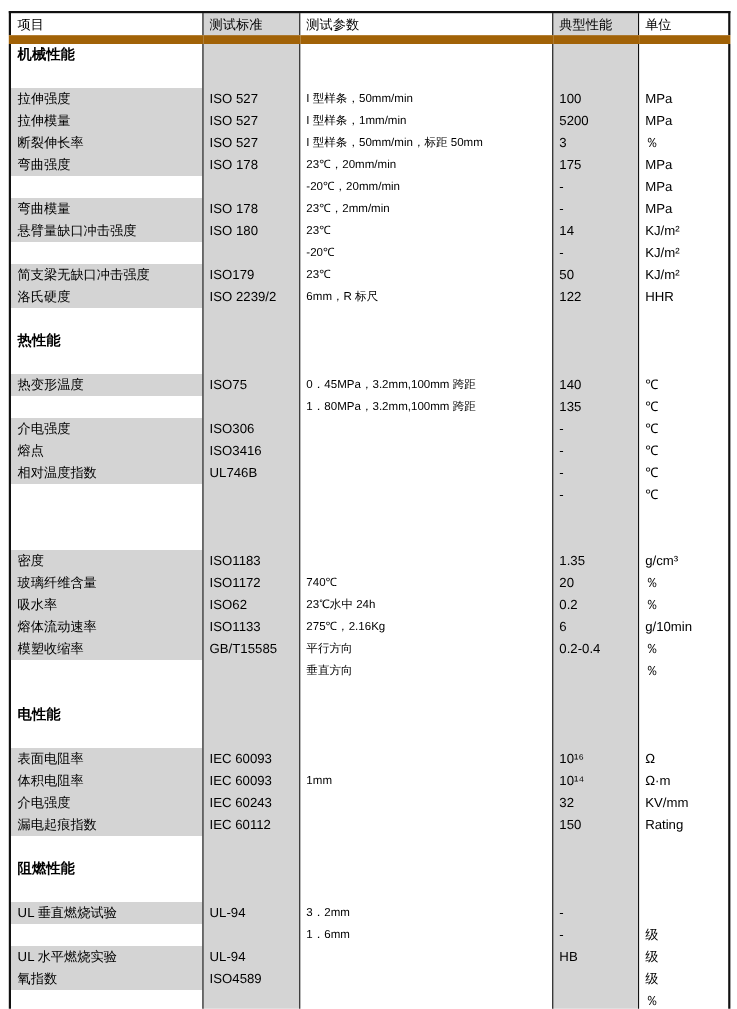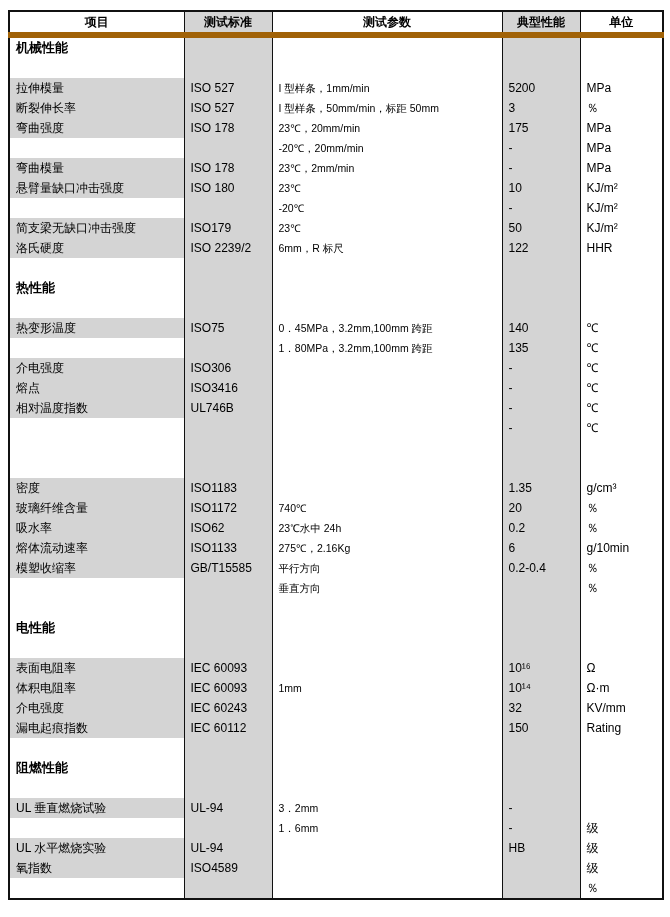--- a/index.html
+++ b/index.html
@@ -41,26 +41,26 @@
     line-height: 20px;
     height: 20px;
   }
   table.spec td:first-child, table.spec th:first-child {
     border-left: none;
   }
   table.spec td:last-child, table.spec th:last-child {
     border-right: none;
   }
   thead th {
-    font-weight: bold;
+    font-weight: normal;
     font-size: 13px;
     height: 26px;
     line-height: 26px;
-    border-bottom: 6px solid #a16207;
-    text-align: center;
+    border-bottom: 8px solid #a16207;
+    text-align: left;
   }
   .cell {
     padding: 0 6px;
     overflow: hidden;
     white-space: nowrap;
     text-overflow: clip;
     height: 20px;
     line-height: 20px;
     box-sizing: border-box;
     display: block;
@@ -146,20 +146,37 @@
           </td>
           <td class="grey-col">
             <span class="cell"></span>
           </td>
           <td>
             <span class="cell"></span>
           </td>
         </tr>
         <tr>
           <td>
+            <span class="cell shaded">拉伸强度</span>
+          </td>
+          <td class="grey-col">
+            <span class="cell">ISO 527</span>
+          </td>
+          <td>
+            <span class="cell small">I 型样条，50mm/min</span>
+          </td>
+          <td class="grey-col">
+            <span class="cell">100</span>
+          </td>
+          <td>
+            <span class="cell">MPa</span>
+          </td>
+        </tr>
+        <tr>
+          <td>
             <span class="cell shaded">拉伸模量</span>
           </td>
           <td class="grey-col">
             <span class="cell">ISO 527</span>
           </td>
           <td>
             <span class="cell small">I 型样条，1mm/min</span>
           </td>
           <td class="grey-col">
             <span class="cell">5200</span>
@@ -240,21 +257,21 @@
           <td>
             <span class="cell shaded">悬臂量缺口冲击强度</span>
           </td>
           <td class="grey-col">
             <span class="cell">ISO 180</span>
           </td>
           <td>
             <span class="cell small">23℃</span>
           </td>
           <td class="grey-col">
-            <span class="cell">10</span>
+            <span class="cell">14</span>
           </td>
           <td>
             <span class="cell">KJ/m²</span>
           </td>
         </tr>
         <tr>
           <td>
             <span class="cell"></span>
           </td>
           <td class="grey-col">

